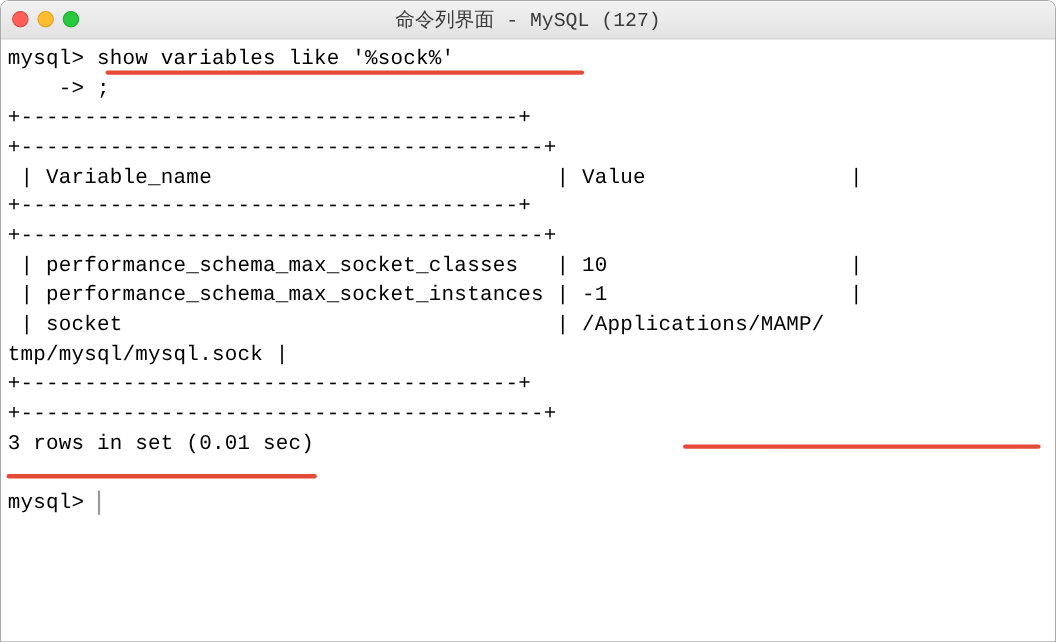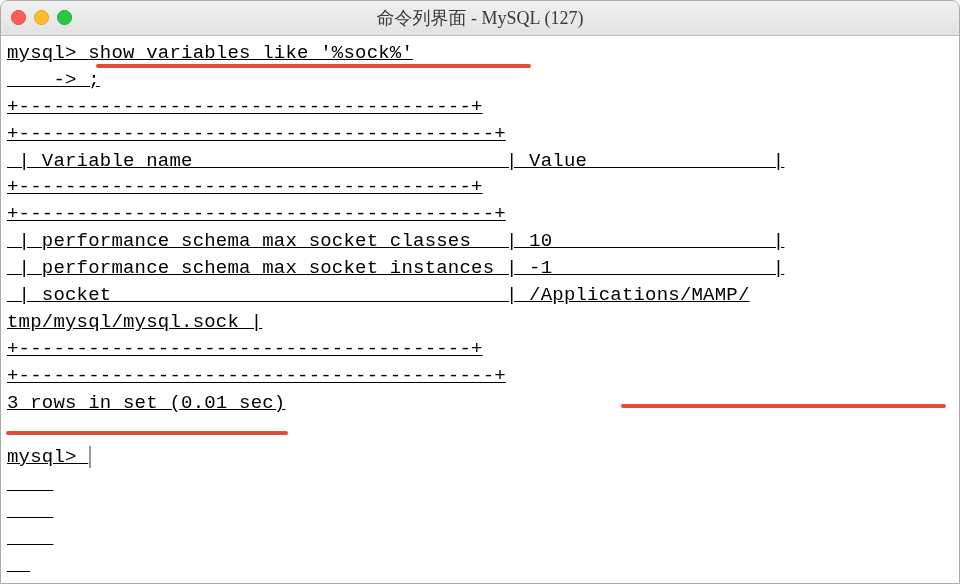--- a/index.html
+++ b/index.html
@@ -42,35 +42,34 @@
       height: 15px;
       border-radius: 50%;
     }
     .tl-close { background: #ff5f57; border: 0.5px solid #e0443e; }
     .tl-min { background: #febc2e; border: 0.5px solid #dfa022; }
     .tl-max { background: #28c840; border: 0.5px solid #1dac2b; }
     .title {
       position: absolute;
       left: 0; right: 0;
       text-align: center;
-      font-family: Liberation Serif, serif;
+      font-family: Liberation Mono, monospace;
       font-size: 18px;
       color: #3a3a3a;
     }
     .terminal {
       flex: 1;
       background: #ffffff;
       color: #000000;
       padding: 4px 6px;
       white-space: pre;
       line-height: 1.42;
       position: relative;
       font-weight: 400;
       letter-spacing: 0.2px;
-      text-decoration: underline;
     }
     .underline {
       position: absolute;
       height: 4px;
       background: #e54a39;
       border-radius: 2px;
     }
     .u1 { top: 28px; left: 95px; width: 435px; }
     .u2 { top: 368px; left: 620px; width: 325px; }
     .u3 { top: 395px; left: 5px; width: 282px; }

